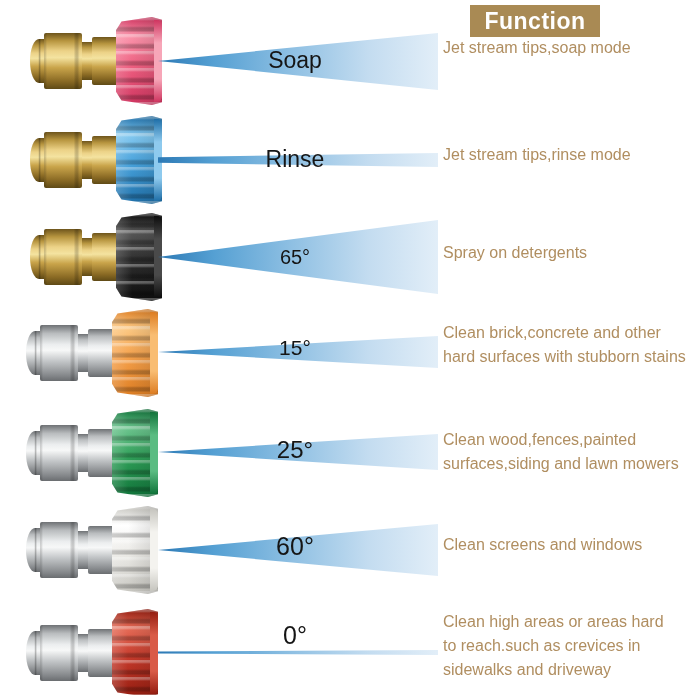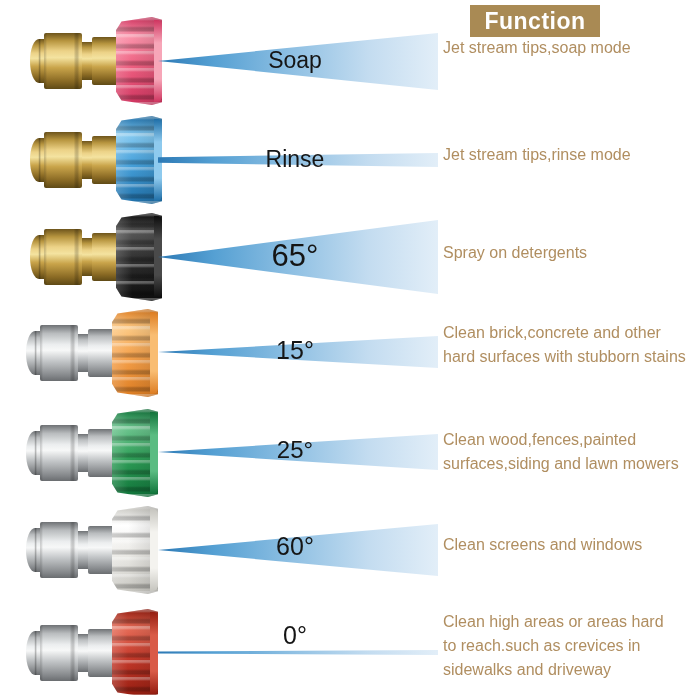--- a/index.html
+++ b/index.html
@@ -56,22 +56,22 @@
   .r3 .fan{top:8px;height:74px;clip-path:polygon(0 50%,100% 0,100% 100%);}
   .r4 .fan{top:28px;height:32px;clip-path:polygon(0 50%,100% 0,100% 100%);}
   .r5 .fan{top:26px;height:36px;clip-path:polygon(0 50%,100% 0,100% 100%);}
   .r6 .fan{top:19px;height:52px;clip-path:polygon(0 50%,100% 0,100% 100%);}
   .r7 .fan{top:42px;height:5px;clip-path:polygon(0 30%,100% 0,100% 100%,0 70%);}
 
   
   .spray-label{position:absolute;left:220px;width:150px;text-align:center;color:#151515;}
   .r1 .spray-label{top:31px;font-size:23px;}
   .r2 .spray-label{top:31px;font-size:23px;}
-  .r3 .spray-label{top:26px;font-size:31px;}
-  .r4 .spray-label{top:28px;font-size:25px;}
+  .r3 .spray-label{top:34px;font-size:20px;}
+  .r4 .spray-label{top:28px;font-size:21px;}
   .r5 .spray-label{top:28px;font-size:24px;}
   .r6 .spray-label{top:27px;font-size:25px;}
   .r7 .spray-label{top:13px;font-size:25px;}
 
   
   .desc{position:absolute;left:443px;width:262px;font-size:16px;line-height:24px;
     color:#b08e60;white-space:pre-line;}
   .r1 .desc{top:20px;} .r2 .desc{top:28px;} .r3 .desc{top:29px;} .r4 .desc{top:13px;}
   .r5 .desc{top:20px;} .r6 .desc{top:28px;} .r7 .desc{top:2px;}
 </style>

